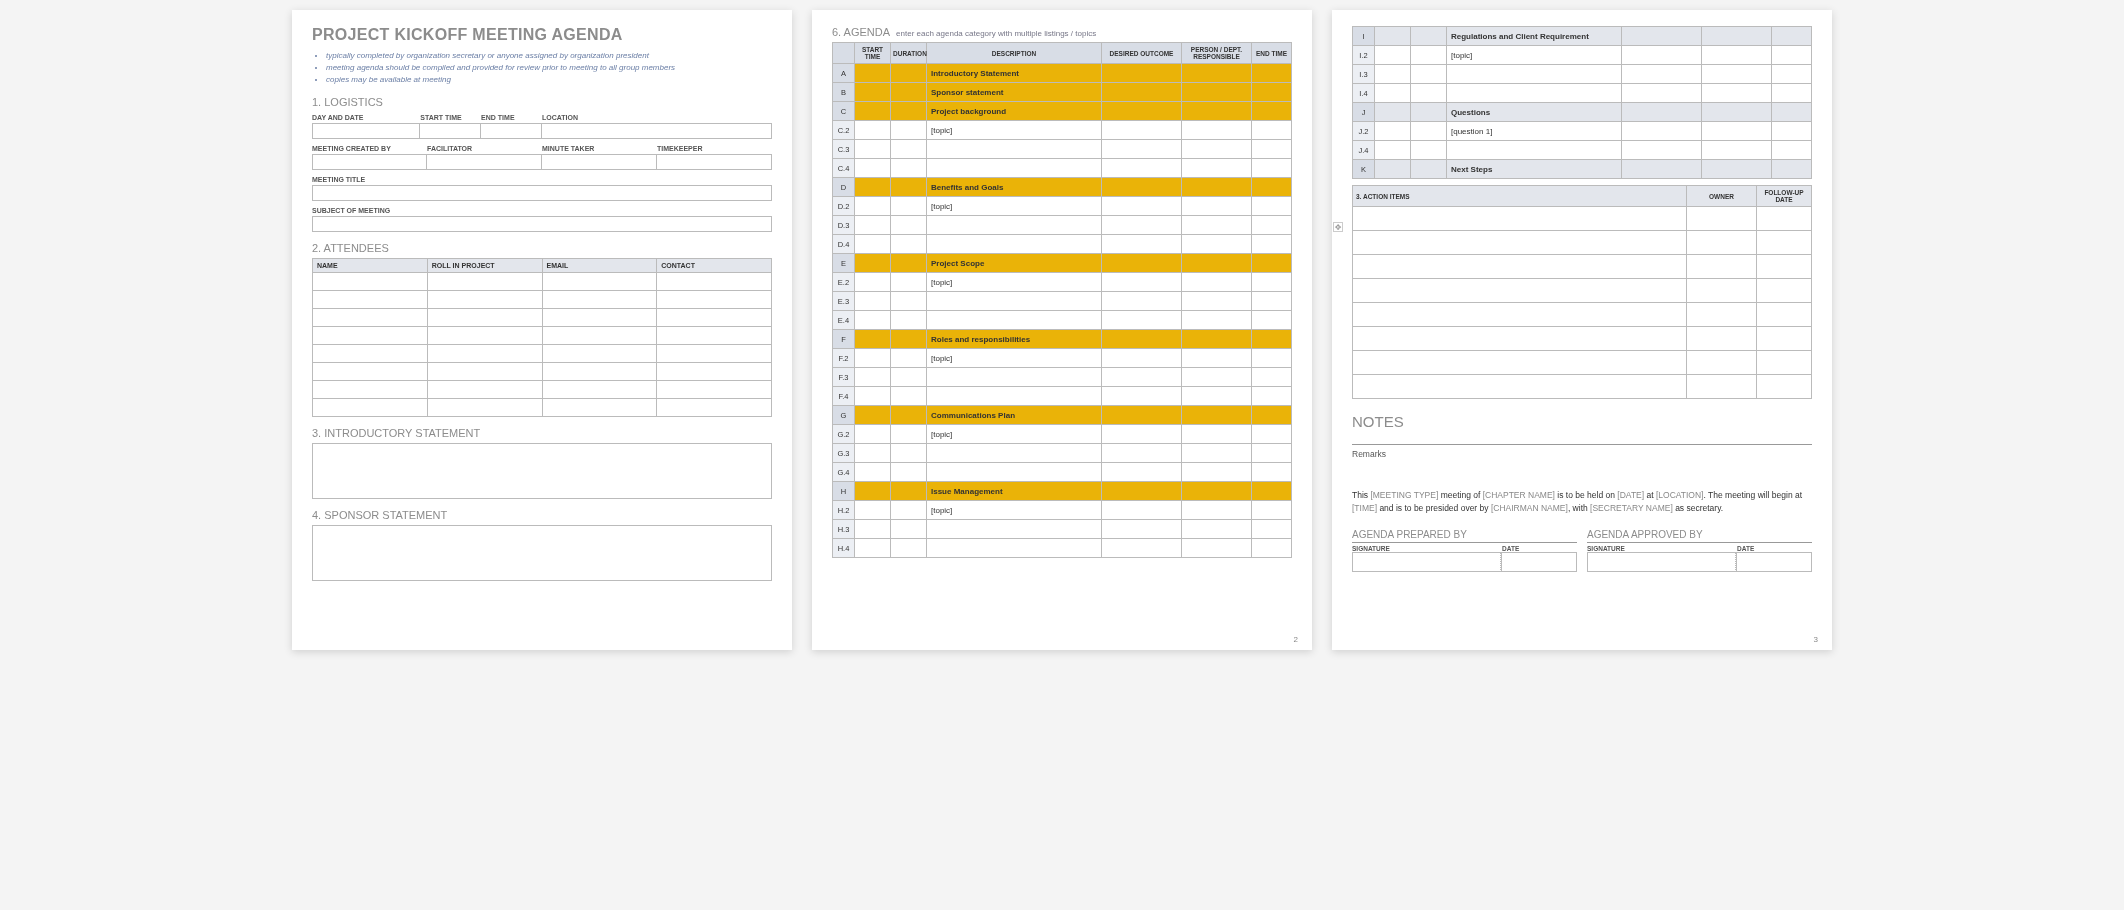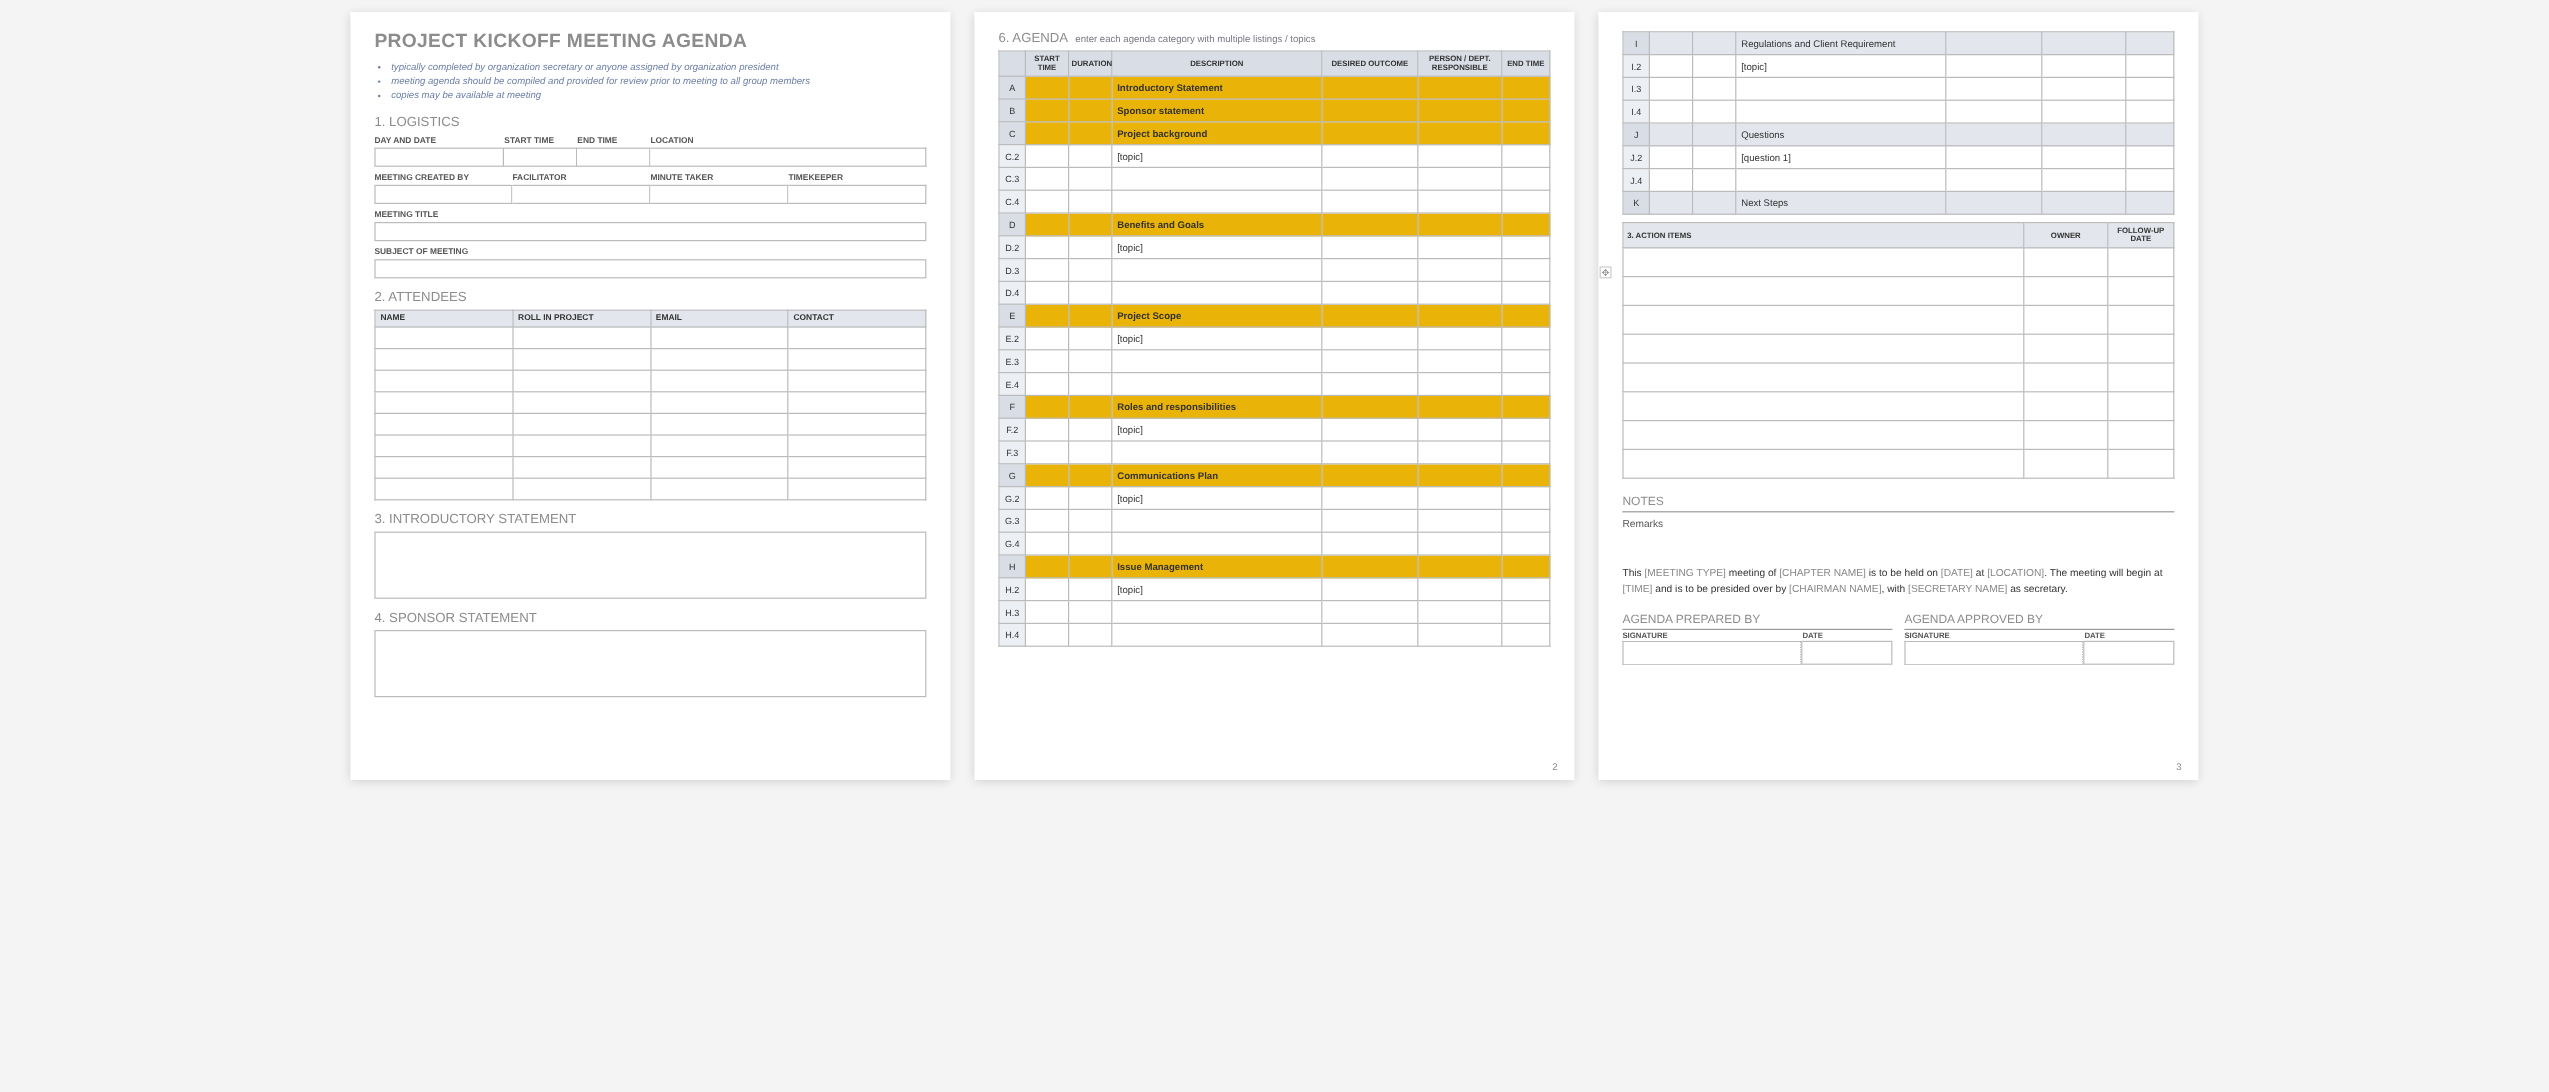--- a/index.html
+++ b/index.html
@@ -30,28 +30,28 @@
   .agenda-table .et{width:40px}
   .agenda-table tr.shade td{background:#eab308}
   .agenda-table tr.shade td:first-child{background:#d8dde6}
   .agenda-table tr.plain td:first-child{background:#eceff4}
   .agenda-table td .b{font-weight:700}
   
   .mini-table td{border:1px solid #bbb;height:19px;padding:0 4px;font-size:8px;vertical-align:middle}
   .mini-table .idx{width:22px;text-align:center;font-size:7.5px;background:#eceff4}
   .mini-table tr.shade .idx{background:#d8dde6}
   .mini-table tr.shade td{background:#e3e6ec}
-  .mini-table .b{font-weight:400}
+  .mini-table .b{font-weight:700}
   .action-table th{background:#e3e6ec;font-size:6.5px;font-weight:700;text-align:center;padding:3px 3px;border:1px solid #bbb;line-height:1.1}
   .action-table th:first-child{text-align:left}
   .action-table td{border:1px solid #bbb;height:24px}
   .action-table .own{width:70px}
   .action-table .fu{width:55px}
   
-  .notes-title{font-size:10px;color:#8c8c8c;margin:14px 0 4px 0;border-bottom:1px solid #999;padding-bottom:2px}
+  .notes-title{font-size:15px;color:#8c8c8c;margin:14px 0 4px 0;border-bottom:1px solid #999;padding-bottom:14px}
   .remarks{font-size:8.5px;color:#555;margin-bottom:30px}
   .statement{font-size:8.5px;line-height:1.5;color:#333}
   .statement .ph{color:#888}
   
   .sig-row{display:flex;gap:10px;margin-top:14px}
   .sig-col{flex:1}
   .sig-title{font-size:10px;color:#8c8c8c;border-bottom:1px solid #999;padding-bottom:2px;margin-bottom:2px}
   .sig-fields{display:flex}
   .sig-fields .f1{flex:2}
   .sig-fields .f2{flex:1}
@@ -354,20 +354,29 @@
           <td class="idx">F.2</td>
           <td></td>
           <td></td>
           <td>[topic]</td>
           <td></td>
           <td></td>
           <td></td>
         </tr>
         <tr class="plain">
           <td class="idx">F.3</td>
+          <td></td>
+          <td></td>
+          <td></td>
+          <td></td>
+          <td></td>
+          <td></td>
+        </tr>
+        <tr class="plain">
+          <td class="idx">F.4</td>
           <td></td>
           <td></td>
           <td></td>
           <td></td>
           <td></td>
           <td></td>
         </tr>
         <tr class="shade">
           <td class="idx">G</td>
           <td></td>

